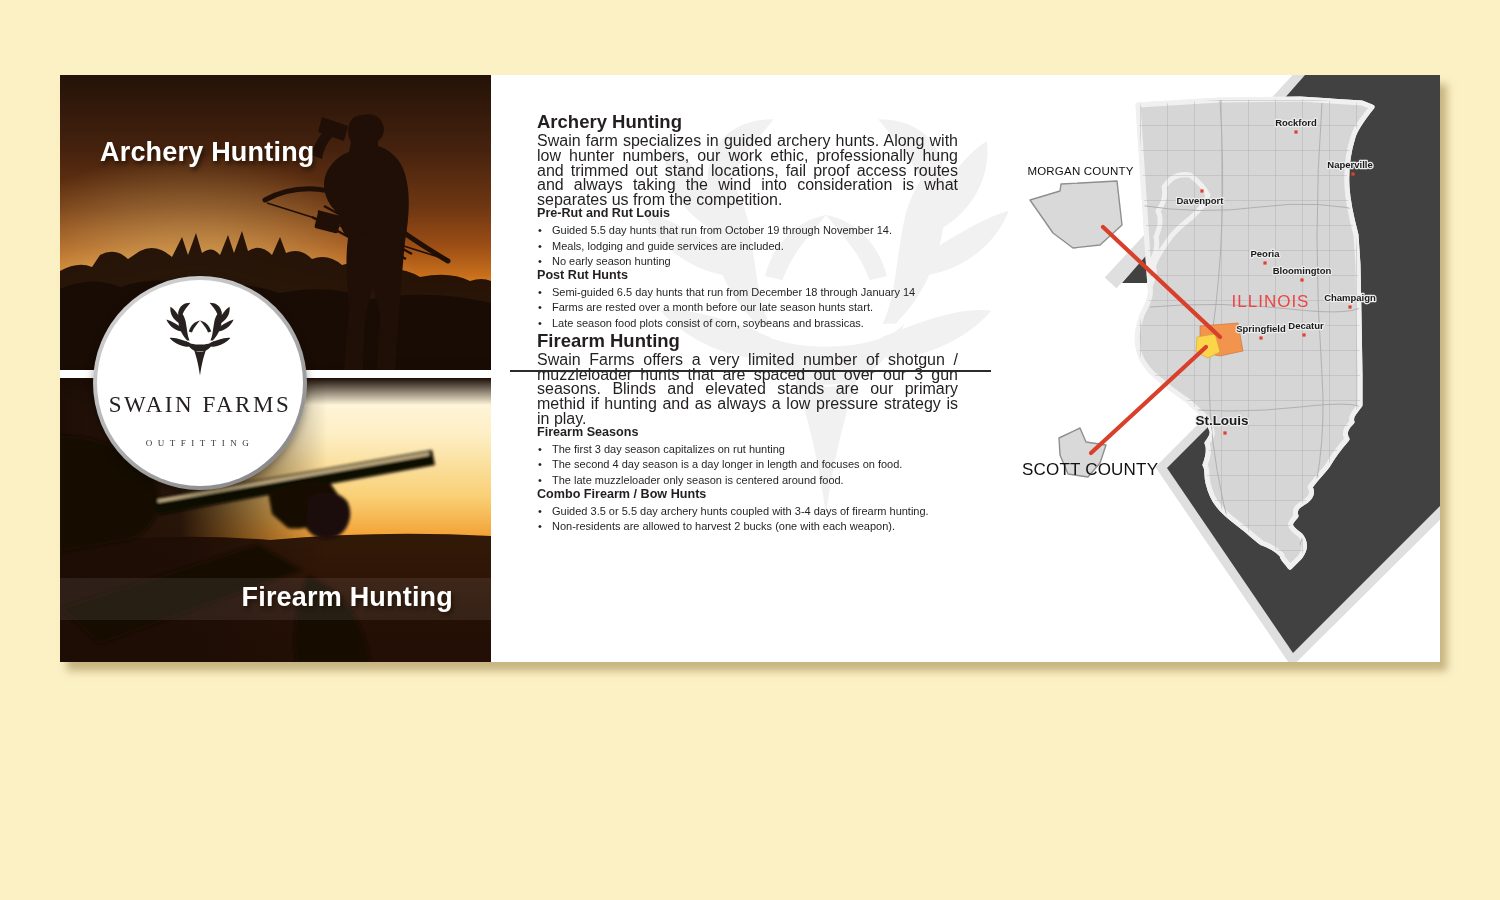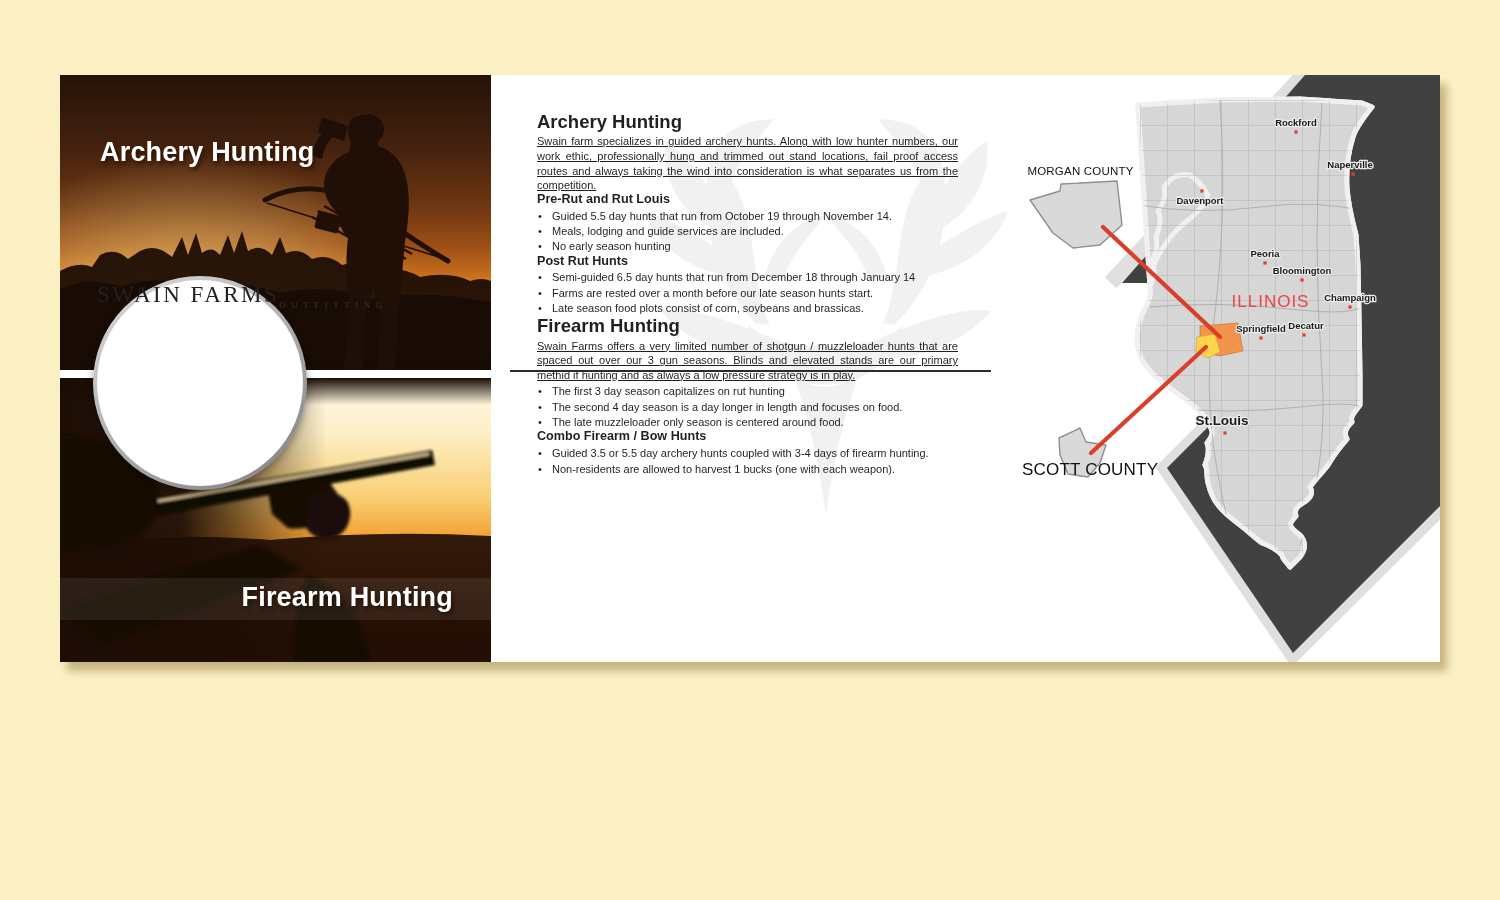--- a/index.html
+++ b/index.html
@@ -14,30 +14,30 @@
   .photo svg{position:absolute;left:0;top:0;}
   .panel-title{position:absolute;color:#fff;font-weight:bold;font-size:27px;letter-spacing:.2px;
     text-shadow:2px 3px 4px rgba(30,15,3,.8);white-space:nowrap;}
   .title-archery{left:40px;top:62px;}
   .title-firearm{right:38px;top:204px;}
   
   .logo-ring{position:absolute;left:33px;top:201px;width:214px;height:214px;border-radius:50%;
     background:linear-gradient(145deg,#dcdcdc 0%,#b9b9b9 40%,#7d7d7d 100%);
     box-shadow:0 3px 8px rgba(0,0,0,.35);z-index:5;}
   .logo-circle{position:absolute;left:4px;top:4px;width:206px;height:206px;border-radius:50%;
-    background:#fff;display:flex;align-items:flex-start;}
+    background:#fff;display:flex;flex-direction:column;align-items:center;}
   .logo-circle svg{margin-top:22px;}
   .logo-name{font-family:"Liberation Serif",serif;font-size:23px;letter-spacing:2.5px;color:#252021;
     margin-top:2px;white-space:nowrap;}
   .logo-sub{font-family:"Liberation Serif",serif;font-size:9px;letter-spacing:5.5px;color:#3a3435;
     margin-top:20px;white-space:nowrap;}
   
   .middle{position:absolute;left:477px;top:37px;width:421px;color:#231f20;z-index:3;}
   .middle h2{font-size:18.5px;margin:0;line-height:1.05;color:#231f20;}
-  .middle p{font-size:11px;line-height:14.6px;margin:3px 0 0 0;text-align:justify;text-decoration:underline;}
+  .middle p{font-size:16px;line-height:14.6px;margin:3px 0 0 0;text-align:justify;}
   .middle h4{font-size:12.6px;margin:0;line-height:1.1;}
   .mt-pre{margin-top:18px;}
   .mt-post{margin-top:17px;}
   .mt-firearm{margin-top:44px;}
   .mt-seasons{margin-top:19px;}
   .mt-combo{margin-top:18px;}
   .middle ul{list-style:none;margin:2px 0 0 0;padding:0;}
   .middle li{font-size:11px;line-height:15.3px;padding-left:15px;position:relative;}
   .middle li:before{content:"\2022";position:absolute;left:1px;font-size:11px;}
   .divider{position:absolute;left:450px;top:295px;width:481px;border-top:2px solid #2b2b2b;z-index:3;}
@@ -180,30 +180,31 @@
     <h4 class="mt-post">Post Rut Hunts</h4>
     <ul>
       <li>Semi-guided 6.5 day hunts that run from December 18 through January 14</li>
       <li>Farms are rested over a month before our late season hunts start.</li>
       <li>Late season food plots consist of corn, soybeans and brassicas.</li>
     </ul>
 
     <h2 class="mt-firearm">Firearm Hunting</h2>
     <p>Swain Farms offers a very limited number of shotgun / muzzleloader hunts that are spaced out over our 3 gun seasons. Blinds and elevated stands are our primary methid if hunting and as always a low pressure strategy is in play.</p>
 
+    <h4 class="mt-seasons">Firearm Seasons</h4>
     <ul>
       <li>The first 3 day season capitalizes on rut hunting</li>
       <li>The second 4 day season is a day longer in length and focuses on food.</li>
       <li>The late muzzleloader only season is centered around food.</li>
     </ul>
 
     <h4 class="mt-combo">Combo Firearm / Bow Hunts</h4>
     <ul>
       <li>Guided 3.5 or 5.5 day archery hunts coupled with 3-4 days of firearm hunting.</li>
-      <li>Non-residents are allowed to harvest 1 bucks (one with each weapon).</li>
+      <li>Non-residents are allowed to harvest 2 bucks (one with each weapon).</li>
     </ul>
   </div>
   <div class="divider"></div>
 
   <svg class="art" width="1380" height="587" viewBox="0 0 1380 587">
     <defs>
       <pattern id="countygrid" width="27" height="25" patternUnits="userSpaceOnUse">
         <path d="M27,0 L0,0 0,25" fill="none" stroke="#ababab" stroke-width=".8"></path>
       </pattern>
       <clipPath id="ilclip">

